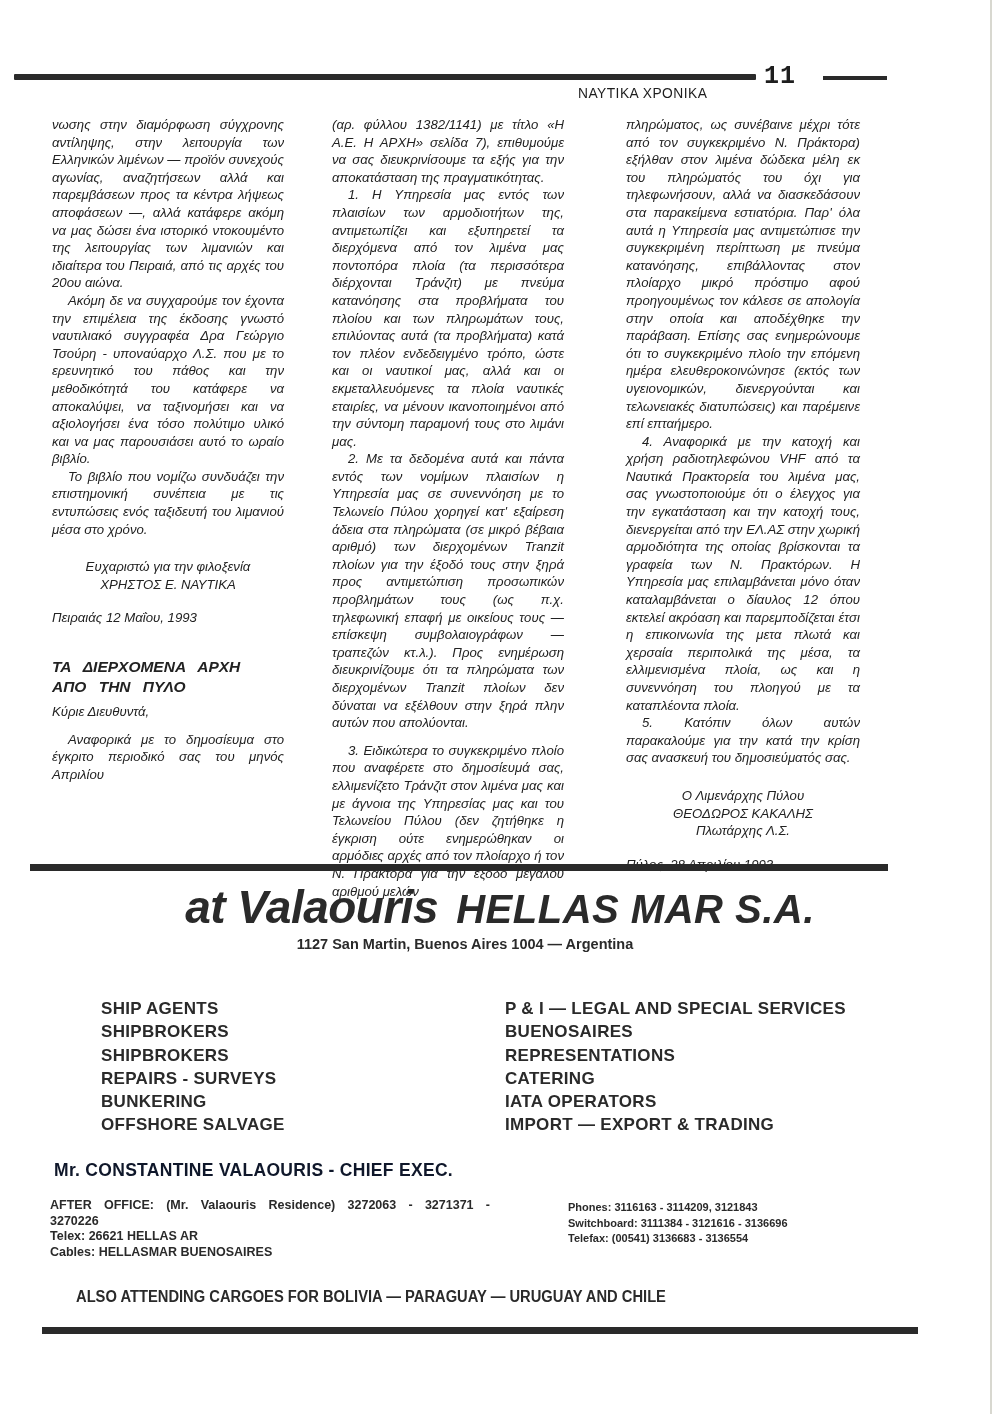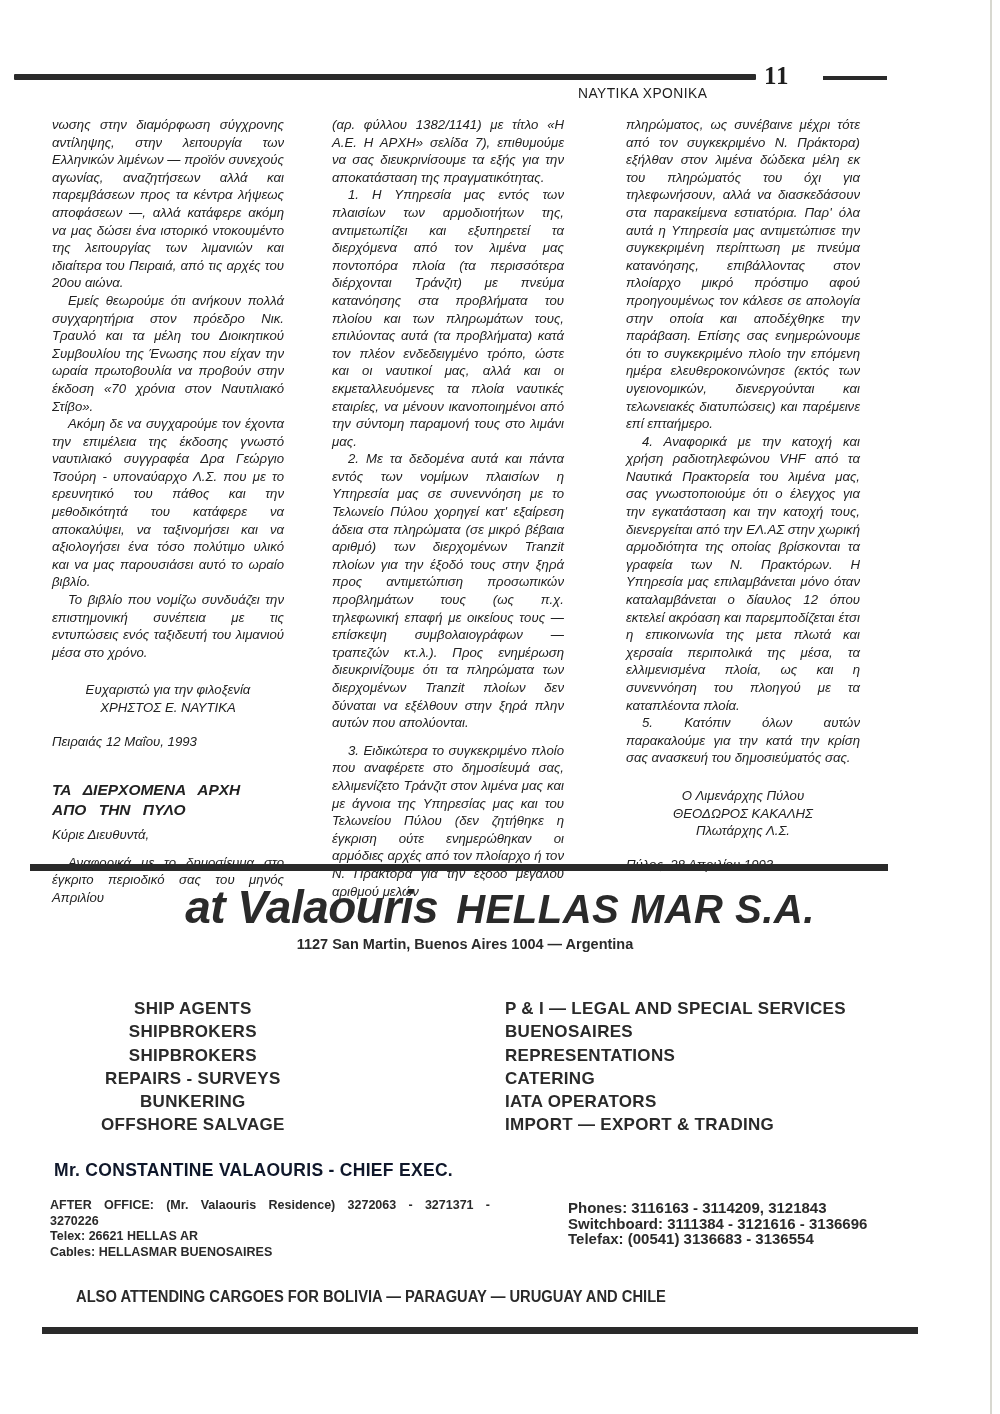--- a/index.html
+++ b/index.html
@@ -20,21 +20,21 @@
     position: absolute; top: 74px; left: 14px; width: 742px; height: 6px;
     background: #2a2a2a; border-radius: 1px;
   }
   .header-rule-right {
     position: absolute; top: 76px; left: 823px; width: 64px; height: 4px;
     background: #2a2a2a;
   }
   .page-number {
     position: absolute; top: 62px; left: 764px;
     font-size: 25px; font-weight: bold; letter-spacing: 1px;
-    font-family: Liberation Serif, serif;
+    font-family: Liberation Mono, monospace;
   }
   .magazine-title {
     position: absolute; top: 84px; left: 578px;
     font-size: 15px; letter-spacing: 0.5px;
     transform: scaleX(0.92); transform-origin: left;
   }
   
   .col {
     position: absolute; top: 116px;
     font-style: italic;
@@ -78,35 +78,35 @@
   .ad-address {
     position: absolute; top: 936px; left: 0; width: 930px;
     text-align: center; font-size: 14.5px; font-weight: bold;
     color: #2a2a2a;
   }
   .services {
     position: absolute; top: 997px;
     font-size: 17px; font-weight: bold; line-height: 23.3px;
     color: #2a2a2a; letter-spacing: 0.3px;
   }
-  .services-left { left: 101px; text-align: center; }
+  .services-left { left: 101px; }
   .services-right { left: 505px; }
   .services div { white-space: nowrap; }
   .chief {
     position: absolute; top: 1160px; left: 54px;
     font-size: 17.5px; font-weight: bold; color: #0f172a; letter-spacing: 0.3px;
   }
   .contacts-left {
     position: absolute; top: 1198px; left: 50px; width: 440px;
     font-size: 12.5px; line-height: 15.6px; font-weight: bold; color: #2a2a2a;
   }
   .contacts-left .after { text-align: justify; word-spacing: 4px; }
   .contacts-right {
     position: absolute; top: 1200px; left: 568px;
-    font-size: 15px; line-height: 15.5px; font-weight: bold; color: #2a2a2a;
+    font-size: 11px; line-height: 15.5px; font-weight: bold; color: #2a2a2a;
   }
   .also {
     position: absolute; top: 1288px; left: 76px;
     font-size: 16px; font-weight: bold; color: #2a2a2a; white-space: nowrap;
     transform: scaleX(0.92); transform-origin: left;
   }
   .ad-rule-bottom {
     position: absolute; top: 1327px; left: 42px; width: 876px; height: 7px;
     background: #2a2a2a;
   }
@@ -116,21 +116,20 @@
 
 <div class="page-edge"></div>
 
 <div class="header-rule-left"></div>
 <div class="page-number">11</div>
 <div class="header-rule-right"></div>
 <div class="magazine-title">ΝΑΥΤΙΚΑ ΧΡΟΝΙΚΑ</div>
 
 <div class="col col-1">
   <p>νωσης στην διαμόρφωση σύγχρονης αντίληψης, στην λειτουργία των Ελληνικών λιμένων — προϊόν συνεχούς αγωνίας, αναζητήσεων αλλά και παρεμβάσεων προς τα κέντρα λήψεως αποφάσεων —, αλλά κατάφερε ακόμη να μας δώσει ένα ιστορικό ντοκουμέντο της λειτουργίας των λιμανιών και ιδιαίτερα του Πειραιά, από τις αρχές του 20ου αιώνα.</p>
-  <p class="indent">Εμείς θεωρούμε ότι ανήκουν πολλά συγχαρητήρια στον πρόεδρο Νικ. Τραυλό και τα μέλη του Διοικητικού Συμβουλίου της Ένωσης που είχαν την ωραία πρωτοβουλία να προβούν στην έκδοση «70 χρόνια στον Ναυτιλιακό Στίβο».</p>
   <p class="indent">Ακόμη δε να συγχαρούμε τον έχοντα την επιμέλεια της έκδοσης γνωστό ναυτιλιακό συγγραφέα Δρα Γεώργιο Τσούρη - υποναύαρχο Λ.Σ. που με το ερευνητικό του πάθος και την μεθοδικότητά του κατάφερε να αποκαλύψει, να ταξινομήσει και να αξιολογήσει ένα τόσο πολύτιμο υλικό και να μας παρουσιάσει αυτό το ωραίο βιβλίο.</p>
   <p class="indent">Το βιβλίο που νομίζω συνδυάζει την επιστημονική συνέπεια με τις εντυπώσεις ενός ταξιδευτή του λιμανιού μέσα στο χρόνο.</p>
   <p class="center sig-gap">Ευχαριστώ για την φιλοξενία</p>
   <p class="center">ΧΡΗΣΤΟΣ Ε. ΝΑΥΤΙΚΑ</p>
   <p class="date">Πειραιάς 12 Μαΐου, 1993</p>
   <p class="heading">ΤΑ ΔΙΕΡΧΟΜΕΝΑ ΑΡΧΗ ΑΠΟ ΤΗΝ ΠΥΛΟ</p>
   <p class="salutation">Κύριε Διευθυντά,</p>
   <p class="indent gap">Αναφορικά με το δημοσίευμα στο έγκριτο περιοδικό σας του μηνός Απριλίου</p>
 </div>
 

